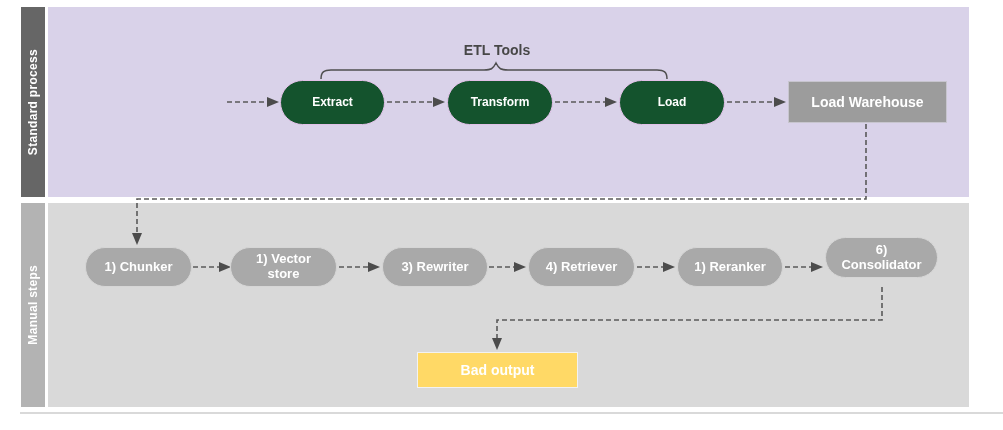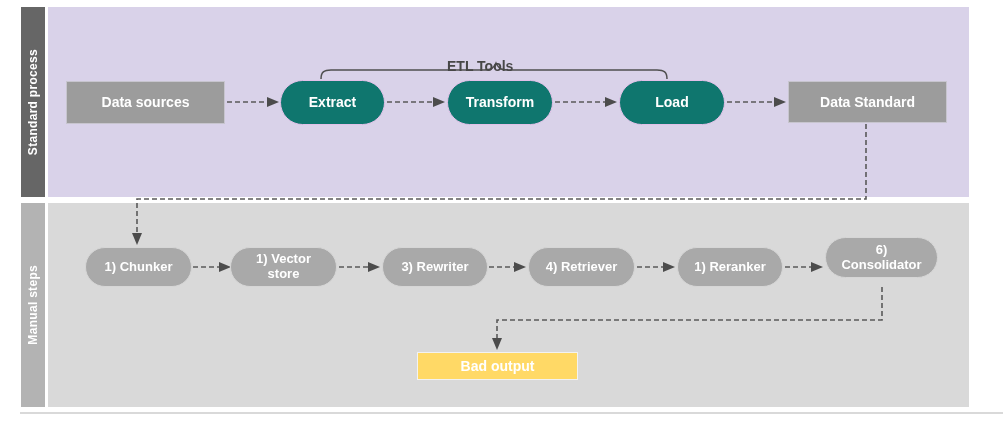--- a/index.html
+++ b/index.html
@@ -51,41 +51,41 @@
     line-height: 1.15;
     box-sizing: border-box;
     z-index: 3;
   }
   .rect-gray {
     background: #9c9c9c;
     border: 1px solid #c7c5ce;
     font-size: 14px;
   }
   .pill-etl {
-    background: #0f766e;
+    background: #14532d;
     border: 1px solid #e2c0e8;
     border-radius: 24px;
-    font-size: 14px;
+    font-size: 12px;
   }
   .pill-step {
     background: #a9a9a9;
     border: 1.5px solid #d6d6d6;
     border-radius: 21px;
     font-size: 13px;
     padding: 0 12px;
   }
   .rect-yellow {
     background: #ffd966;
     border: 1px solid #f2f2f2;
     font-size: 14px;
   }
   .annotation {
     position: absolute;
-    left: 447px; top: 58px; width: 100px;
-    text-align: left;
+    left: 447px; top: 42px; width: 100px;
+    text-align: center;
     color: #474747;
     font-weight: bold;
     font-size: 14px;
     z-index: 3;
   }
   svg.overlay {
     position: absolute;
     left: 0; top: 0;
     width: 1003px; height: 430px;
     z-index: 2;
@@ -169,27 +169,26 @@
     </g>
 
     <g>
       <path class="dash" d="M 882 287 L 882 320 L 497 320 L 497 339"></path>
       <polygon class="head" points="497,350 492,338 502,338"></polygon>
     </g>
   </svg>
 
   <div class="annotation">ETL Tools</div>
 
-  <div class="node rect-gray" style="left:66px;  top:81px; width:159px; height:43px;">Data sources</div>
   <div class="node pill-etl" style="left:280px; top:80px; width:105px; height:45px;">Extract</div>
   <div class="node pill-etl" style="left:447px; top:80px; width:106px; height:45px;">Transform</div>
   <div class="node pill-etl" style="left:619px; top:80px; width:106px; height:45px;">Load</div>
-  <div class="node rect-gray" style="left:788px; top:81px; width:159px; height:42px;">Data Standard</div>
+  <div class="node rect-gray" style="left:788px; top:81px; width:159px; height:42px;">Load Warehouse</div>
 
   <div class="node pill-step" style="left:85px;  top:247px; width:107px; height:40px;">1) Chunker</div>
   <div class="node pill-step" style="left:230px; top:247px; width:107px; height:40px;">1) Vector store</div>
   <div class="node pill-step" style="left:382px; top:247px; width:106px; height:40px;">3) Rewriter</div>
   <div class="node pill-step" style="left:528px; top:247px; width:107px; height:40px;">4) Retriever</div>
   <div class="node pill-step" style="left:677px; top:247px; width:106px; height:40px;">1) Reranker</div>
   <div class="node pill-step" style="left:825px; top:237px; width:113px; height:41px;">6) Consolidator</div>
-  <div class="node rect-yellow" style="left:417px; top:352px; width:161px; height:28px;">Bad output</div>
+  <div class="node rect-yellow" style="left:417px; top:352px; width:161px; height:36px;">Bad output</div>
 
 </div>
 
 </body></html>

